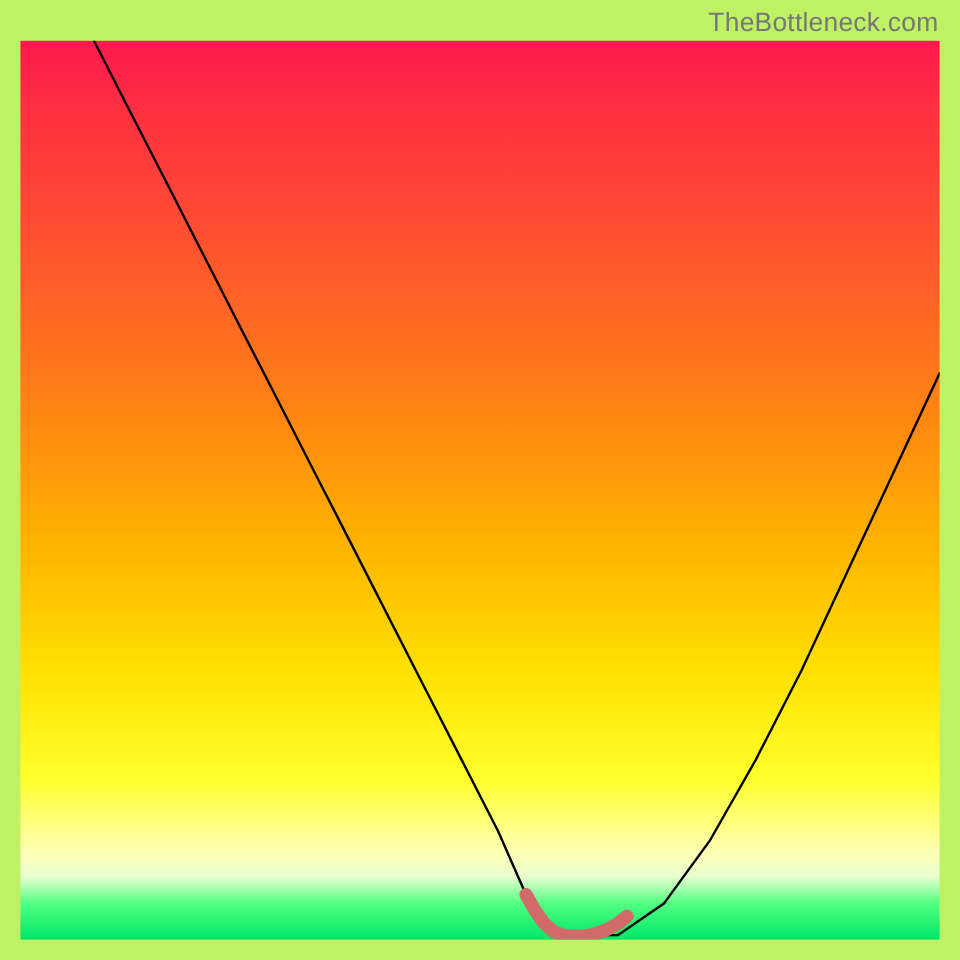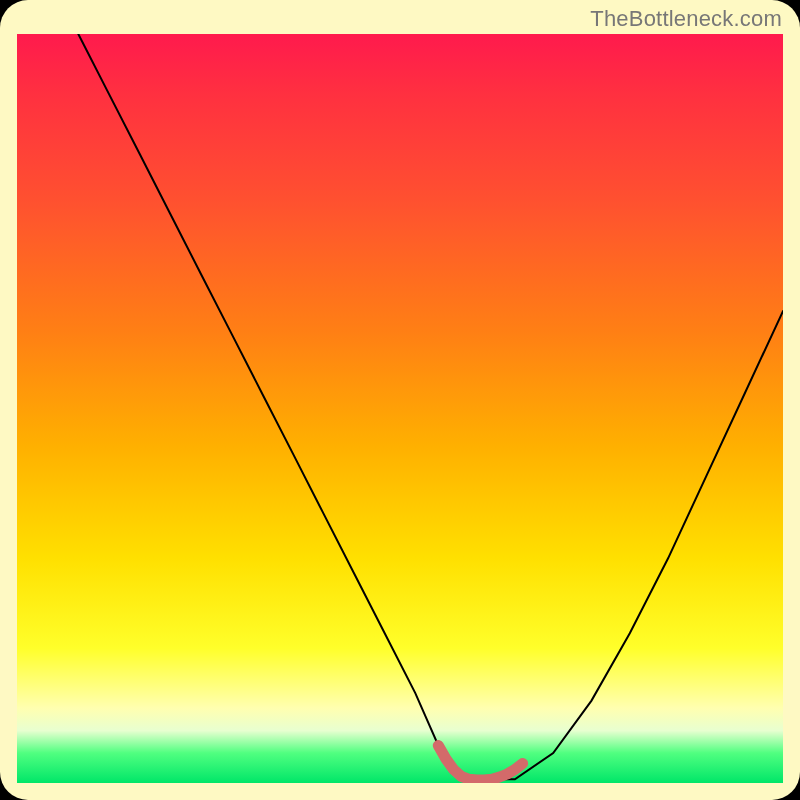--- a/index.html
+++ b/index.html
@@ -8,22 +8,21 @@
     width: 800px;
     height: 800px;
     background: #000;
     overflow: hidden;
     font-family: Arial, Helvetica, sans-serif;
   }
   .stage {
     position: relative;
     width: 800px;
     height: 800px;
-    background: #fef9c3;
-    border-radius: 28px;
+    background: #bef264;
   }
   .plot {
     position: absolute;
     left: 17px;
     top: 34px;
     width: 766px;
     height: 749px;
     
     background: linear-gradient(
       to bottom,

